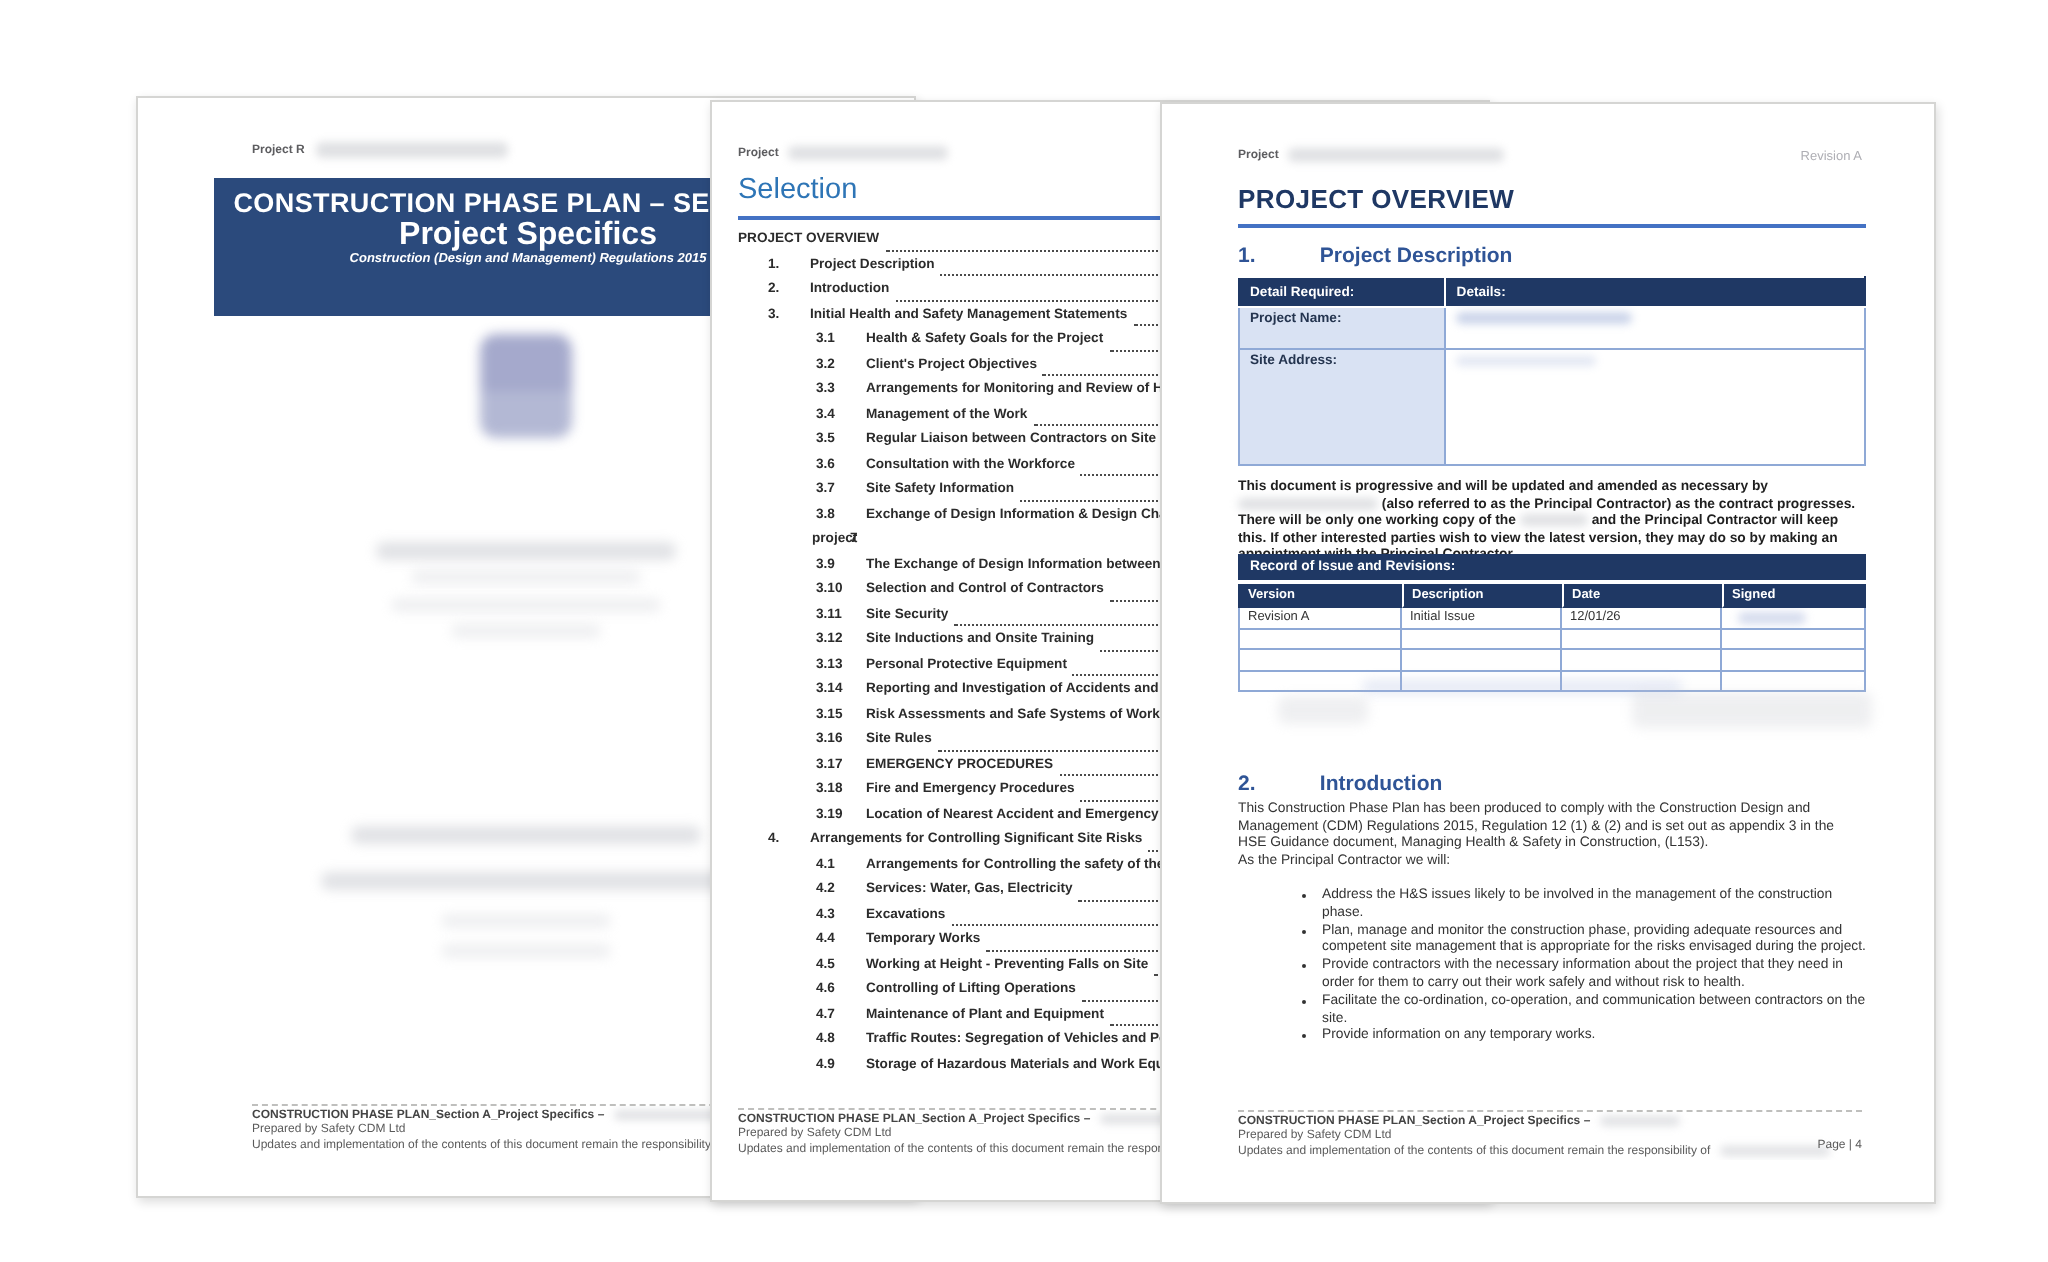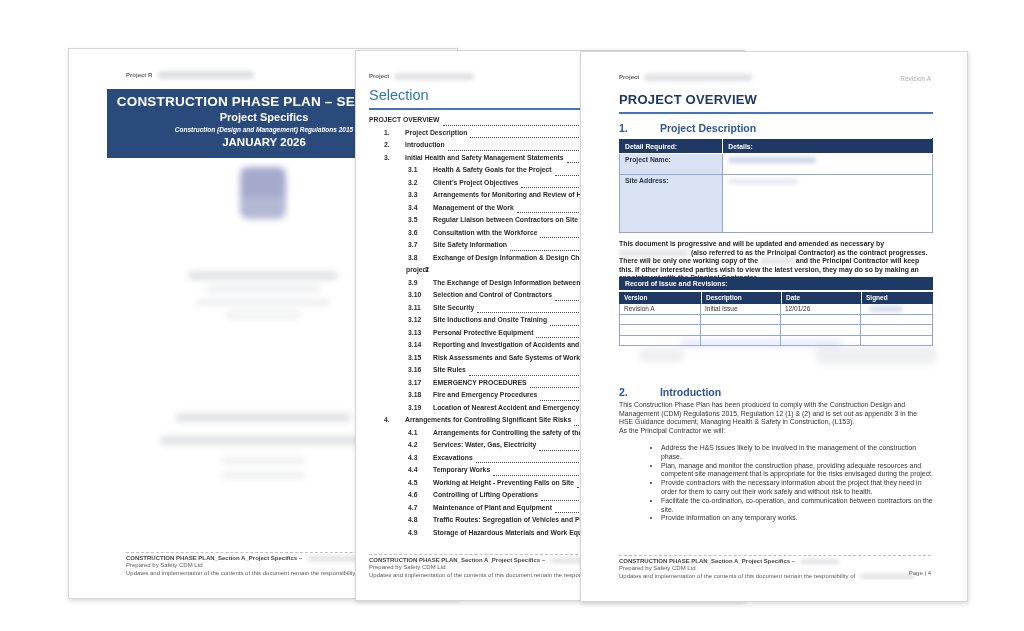--- a/index.html
+++ b/index.html
@@ -22,21 +22,21 @@
   .rblock { position:absolute; background:#c9cbd1; border-radius:4px;
             filter:blur(3px); opacity:.55; }
   .rblock.blue { background:#aab8dd; }
   .rblock.faint { opacity:.3; }
 
   
   .p1 .phead { top:22px; left:57px; }
   .banner { position:absolute; top:40px; left:38px; width:314px; height:69px;
             background:#2b4a7c; color:#fff; text-align:center; padding-top:4px; }
   .banner .b1 { font-size:13.5px; font-weight:bold; line-height:17px; white-space:nowrap; letter-spacing:.2px; }
-  .banner .b2 { font-size:11px; font-weight:bold; line-height:15px; }
+  .banner .b2 { font-size:16px; font-weight:bold; line-height:15px; }
   .banner .b3 { font-size:6.5px; font-weight:bold; font-style:italic; line-height:9px; white-space:nowrap; }
   .banner .b4 { font-size:11.5px; font-weight:bold; line-height:16px; }
   .logo { position:absolute; top:118px; left:50%; transform:translateX(-50%);
           width:46px; height:52px; border-radius:8px;
           background:linear-gradient(#878dbb 0 55%, #9aa1c6 55% 100%);
           filter:blur(3px); opacity:.75; }
   .pc-title { position:absolute; top:202px; width:100%; text-align:center;
               font-size:10.5px; font-weight:bold; color:#2b2b2b;
               text-decoration:underline; }
   .works { position:absolute; top:332px; width:100%; text-align:center;
@@ -128,21 +128,20 @@
   <section class="page p1">
     <div class="phead">
       <span>Project R</span>
       <span class="redact" style="width:96px;height:8px;margin-left:4px"></span>
     </div>
 
     <div class="banner">
       <div class="b1">CONSTRUCTION PHASE PLAN – SECTION A</div>
       <div class="b2">Project Specifics</div>
       <div class="b3">Construction (Design and Management) Regulations 2015</div>
-      <div class="b4">JANUARY 2026</div>
     </div>
 
     <div class="logo"></div>
 
 
     <span class="rblock cblob" style="top:222px;width:150px;height:9px"></span>
     <span class="rblock cblob faint" style="top:236px;width:115px;height:7px"></span>
     <span class="rblock cblob faint" style="top:250px;width:135px;height:7px"></span>
     <span class="rblock cblob faint" style="top:263px;width:75px;height:7px"></span>
 

